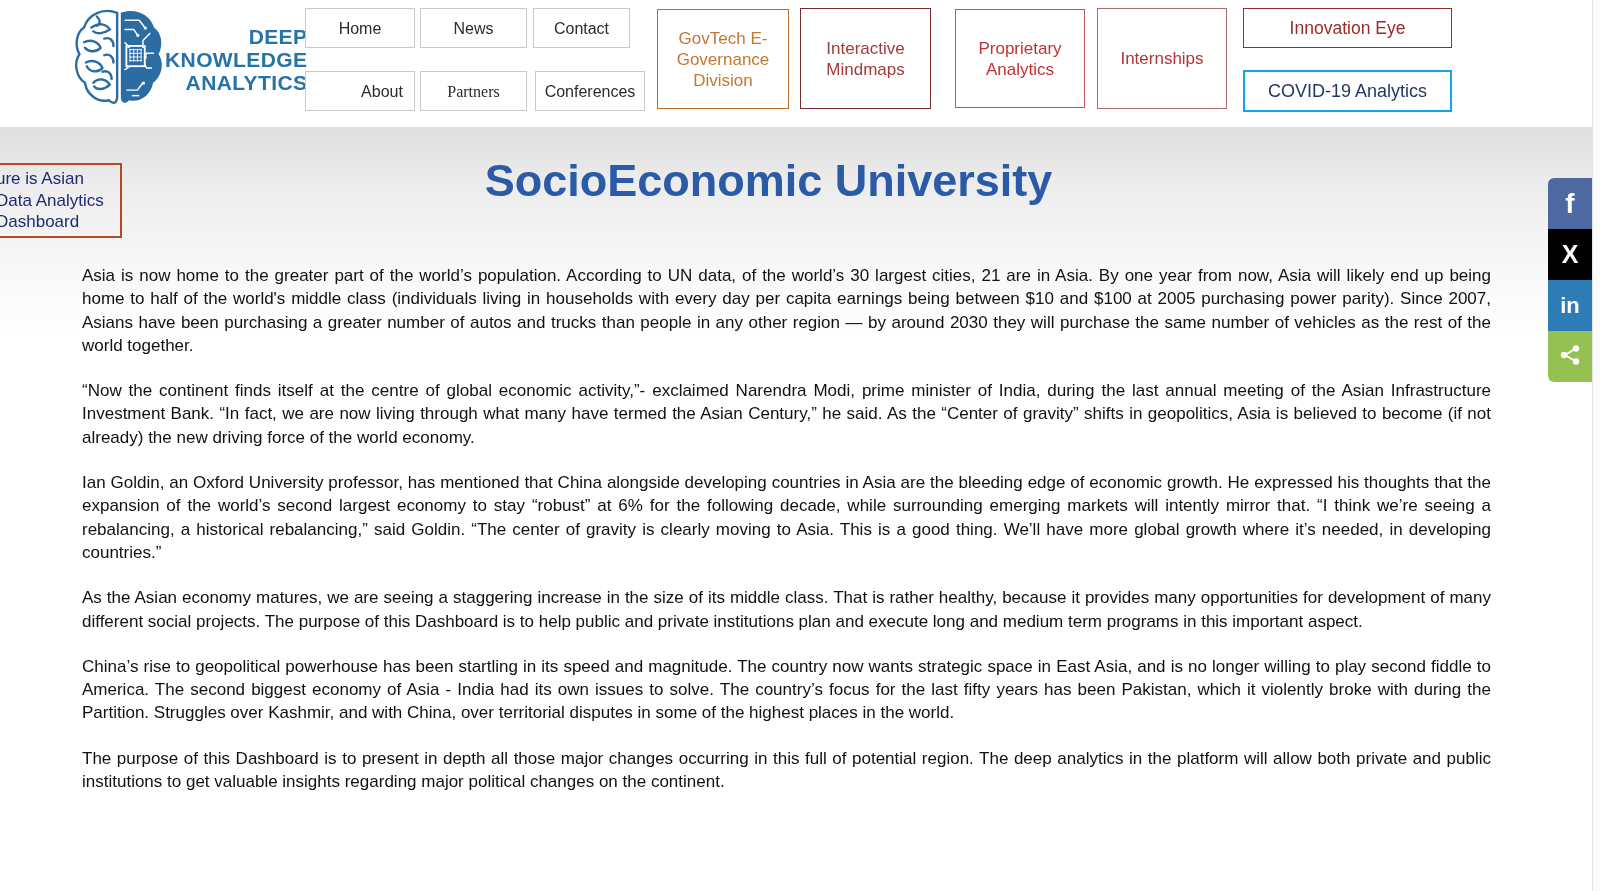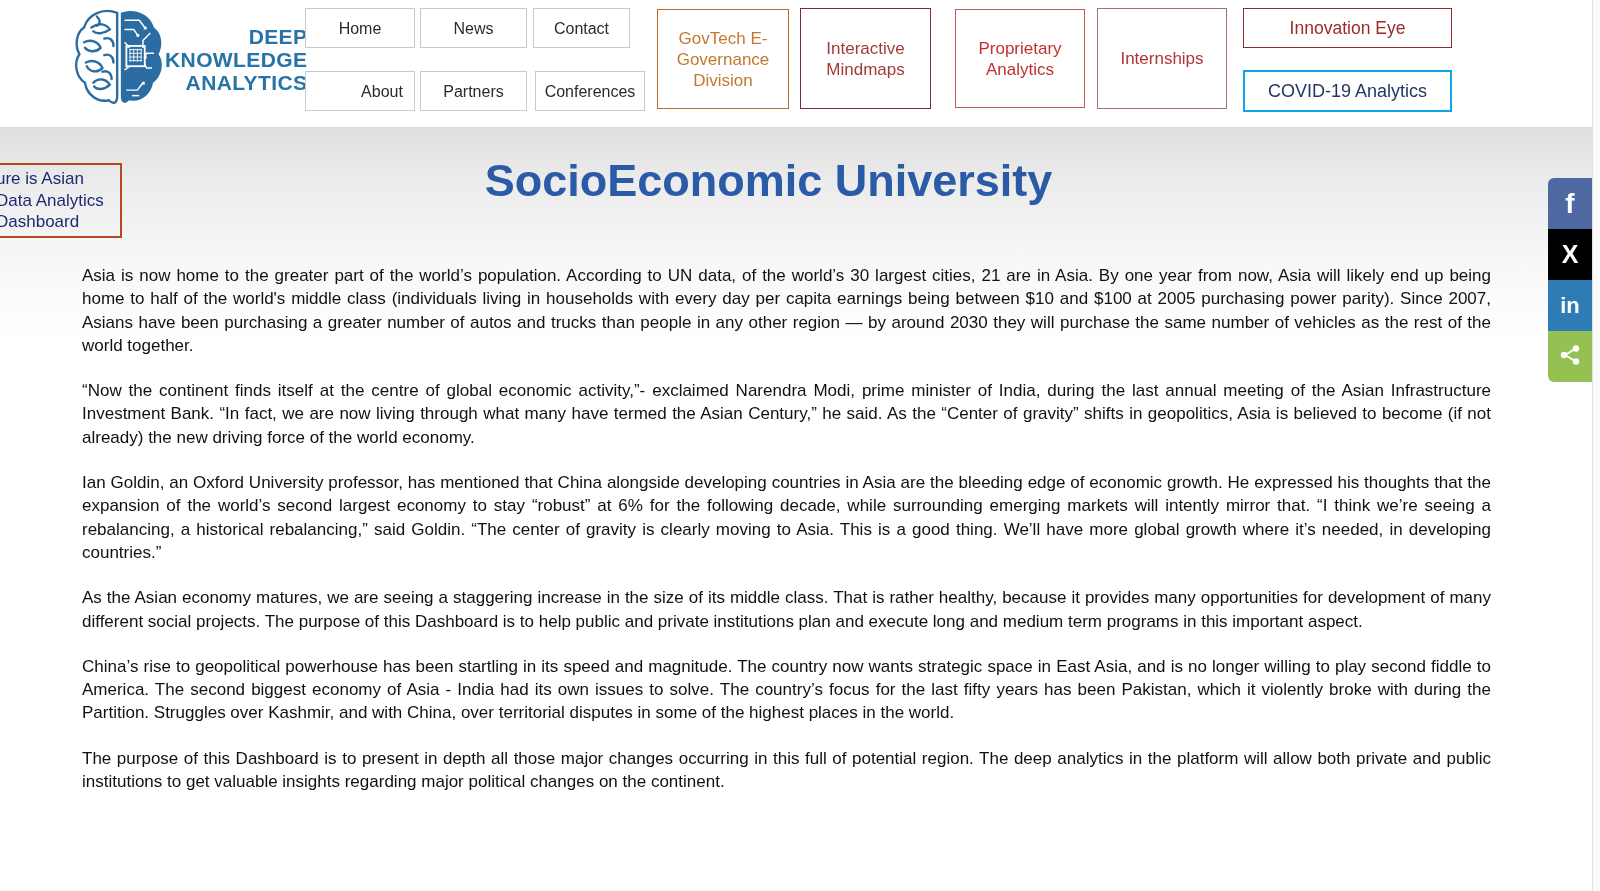--- a/index.html
+++ b/index.html
@@ -18,21 +18,21 @@
   .btn {
     position:absolute; background:#fff; border:1px solid #c9c9c9;
     display:flex; align-items:center; justify-content:center;
     font-size:16px; color:#2b2b2b; text-align:center; line-height:21px;
     cursor:pointer;
   }
   .btn-home        { left:305px; top:8px;  width:110px; height:40px; }
   .btn-news        { left:420px; top:8px;  width:107px; height:40px; }
   .btn-contact     { left:533px; top:8px;  width:97px; height:40px; }
   .btn-about       { left:305px; top:71px; width:110px; height:40px;padding-left:44px; }
-  .btn-partners    { left:420px; top:71px; width:107px; height:40px; }
+  .btn-partners    { left:420px; top:71px; width:107px; height:40px;font-family:Liberation Serif, serif; }
   .btn-conferences { left:535px; top:71px; width:110px; height:40px; }
 
   .btn-govtech     { left:657px;  top:9px; width:132px; height:100px; border-color:#bc6c2a; color:#c2782e; font-size:17px; padding:0 6px; }
   .btn-mindmaps    { left:800px;  top:8px; width:131px; height:101px; border-color:#7a2b33; color:#a33b3b; font-size:17px; padding:0 4px; }
   .btn-proprietary { left:955px;  top:9px; width:130px; height:99px;  border-color:#c05656; color:#c03232; font-size:17px; padding:0 14px; }
   .btn-internships { left:1097px; top:8px; width:130px; height:101px; border-color:#a86f6f; color:#b23434; font-size:17px; }
   .btn-innovation  { left:1243px; top:8px; width:209px; height:40px;  border-color:#8f2f2f; color:#9c2929; font-size:17.5px; }
   .btn-covid       { left:1243px; top:70px; width:209px; height:42px; border:2px solid #0ea5e9; color:#203864; font-size:18px; }
 
   

